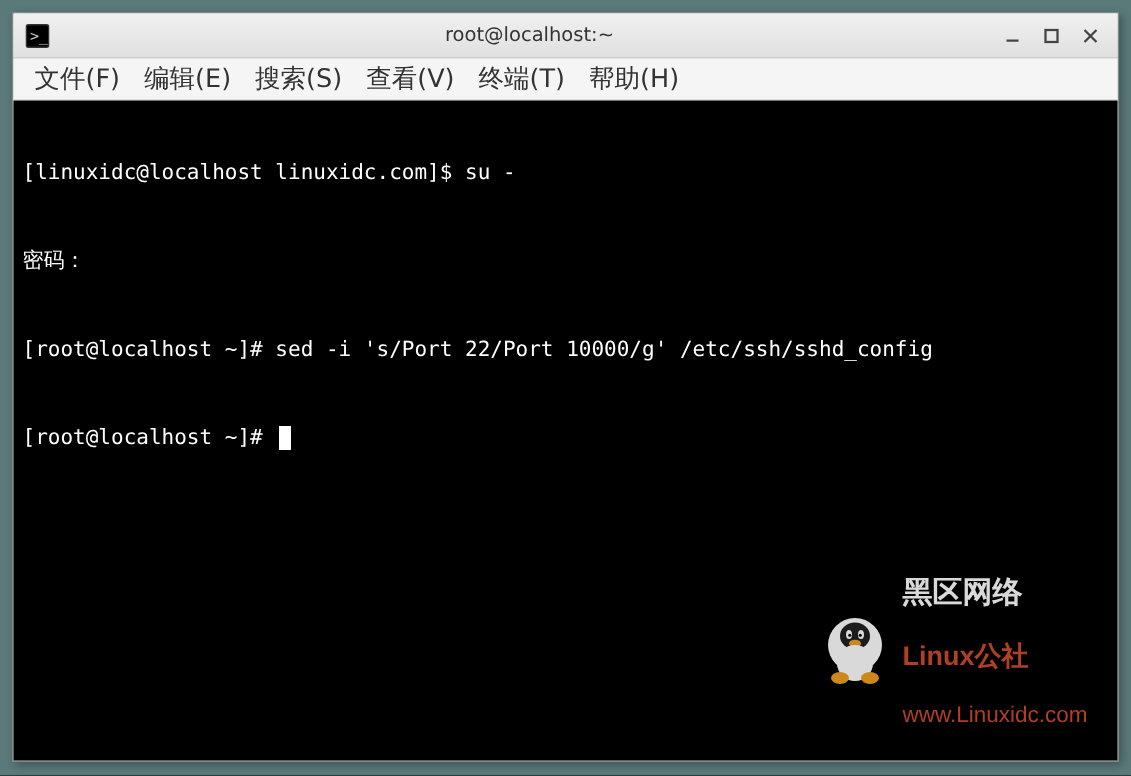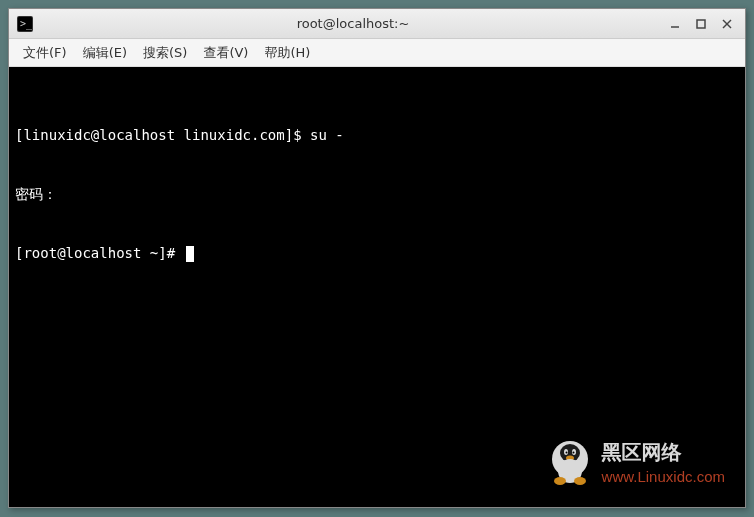--- a/index.html
+++ b/index.html
@@ -66,35 +66,35 @@
       width: 12px;
       height: 12px;
     }
     .menubar {
       height: 28px;
       background: #f5f5f5;
       border-bottom: 1px solid #ddd;
       display: flex;
       align-items: center;
       padding: 0 6px;
-      font-size: 13px;
+      font-size: 17px;
       color: #333;
     }
     .menu-item {
       padding: 4px 8px;
       cursor: pointer;
     }
     .terminal {
       flex: 1;
       background: #000;
       color: #fff;
       font-family: "DejaVu Sans Mono", "Courier New", monospace;
       font-size: 14px;
       line-height: 1.4;
-      padding: 20px 6px;
+      padding: 0 6px;
       white-space: pre;
       overflow: hidden;
       position: relative;
     }
     .terminal .line {
       white-space: pre;
     }
     .cursor {
       display: inline-block;
       width: 8px;
@@ -114,20 +114,21 @@
     }
     .watermark .tux {
       width: 48px;
       height: 48px;
     }
     .watermark .wm-text {
       display: flex;
       flex-direction: column;
       color: #fff;
       font-family: sans-serif;
+      gap: 16px;
     }
     .watermark .wm-line1 {
       font-size: 20px;
       font-weight: bold;
       color: #fff;
       text-shadow: 1px 1px 2px #000;
     }
     .watermark .wm-line2 {
       font-size: 18px;
       font-weight: bold;
@@ -169,40 +170,43 @@
           </svg>
       </div>
     </div>
   </div>
 
   <div class="menubar">
     <div class="menu-item">文件(F)</div>
     <div class="menu-item">编辑(E)</div>
     <div class="menu-item">搜索(S)</div>
     <div class="menu-item">查看(V)</div>
+    <div class="menu-item">终端(T)</div>
     <div class="menu-item">帮助(H)</div>
   </div>
 
   <div class="terminal">
     <div class="line">[linuxidc@localhost linuxidc.com]$ su -</div>
     <div class="line">密码：</div>
+    <div class="line">[root@localhost ~]# sed -i 's/Port 22/Port 10000/g' /etc/ssh/sshd_config</div>
     <div class="line"><span>[root@localhost ~]# </span><span class="cursor"></span></div>
 
     <div class="watermark">
       <svg class="tux" viewBox="0 0 48 48">
         <circle cx="24" cy="20" r="18" fill="#fff"></circle>
         <ellipse cx="24" cy="14" rx="10" ry="9" fill="#222"></ellipse>
         <ellipse cx="20" cy="13" rx="2" ry="3" fill="#fff"></ellipse>
         <ellipse cx="28" cy="13" rx="2" ry="3" fill="#fff"></ellipse>
         <circle cx="20.5" cy="13.5" r="1" fill="#000"></circle>
         <circle cx="27.5" cy="13.5" r="1" fill="#000"></circle>
         <ellipse cx="24" cy="19" rx="4" ry="2.5" fill="#f0a020"></ellipse>
         <ellipse cx="24" cy="32" rx="12" ry="12" fill="#fff"></ellipse>
         <ellipse cx="14" cy="42" rx="6" ry="4" fill="#f0a020"></ellipse>
         <ellipse cx="34" cy="42" rx="6" ry="4" fill="#f0a020"></ellipse>
       </svg>
       <div class="wm-text">
         <div class="wm-line1">黑区网络</div>
+        <div class="wm-line2">Linux公社</div>
         <div class="wm-line3">www.Linuxidc.com</div>
       </div>
     </div>
   </div>
 </div>
 
 </body></html>

